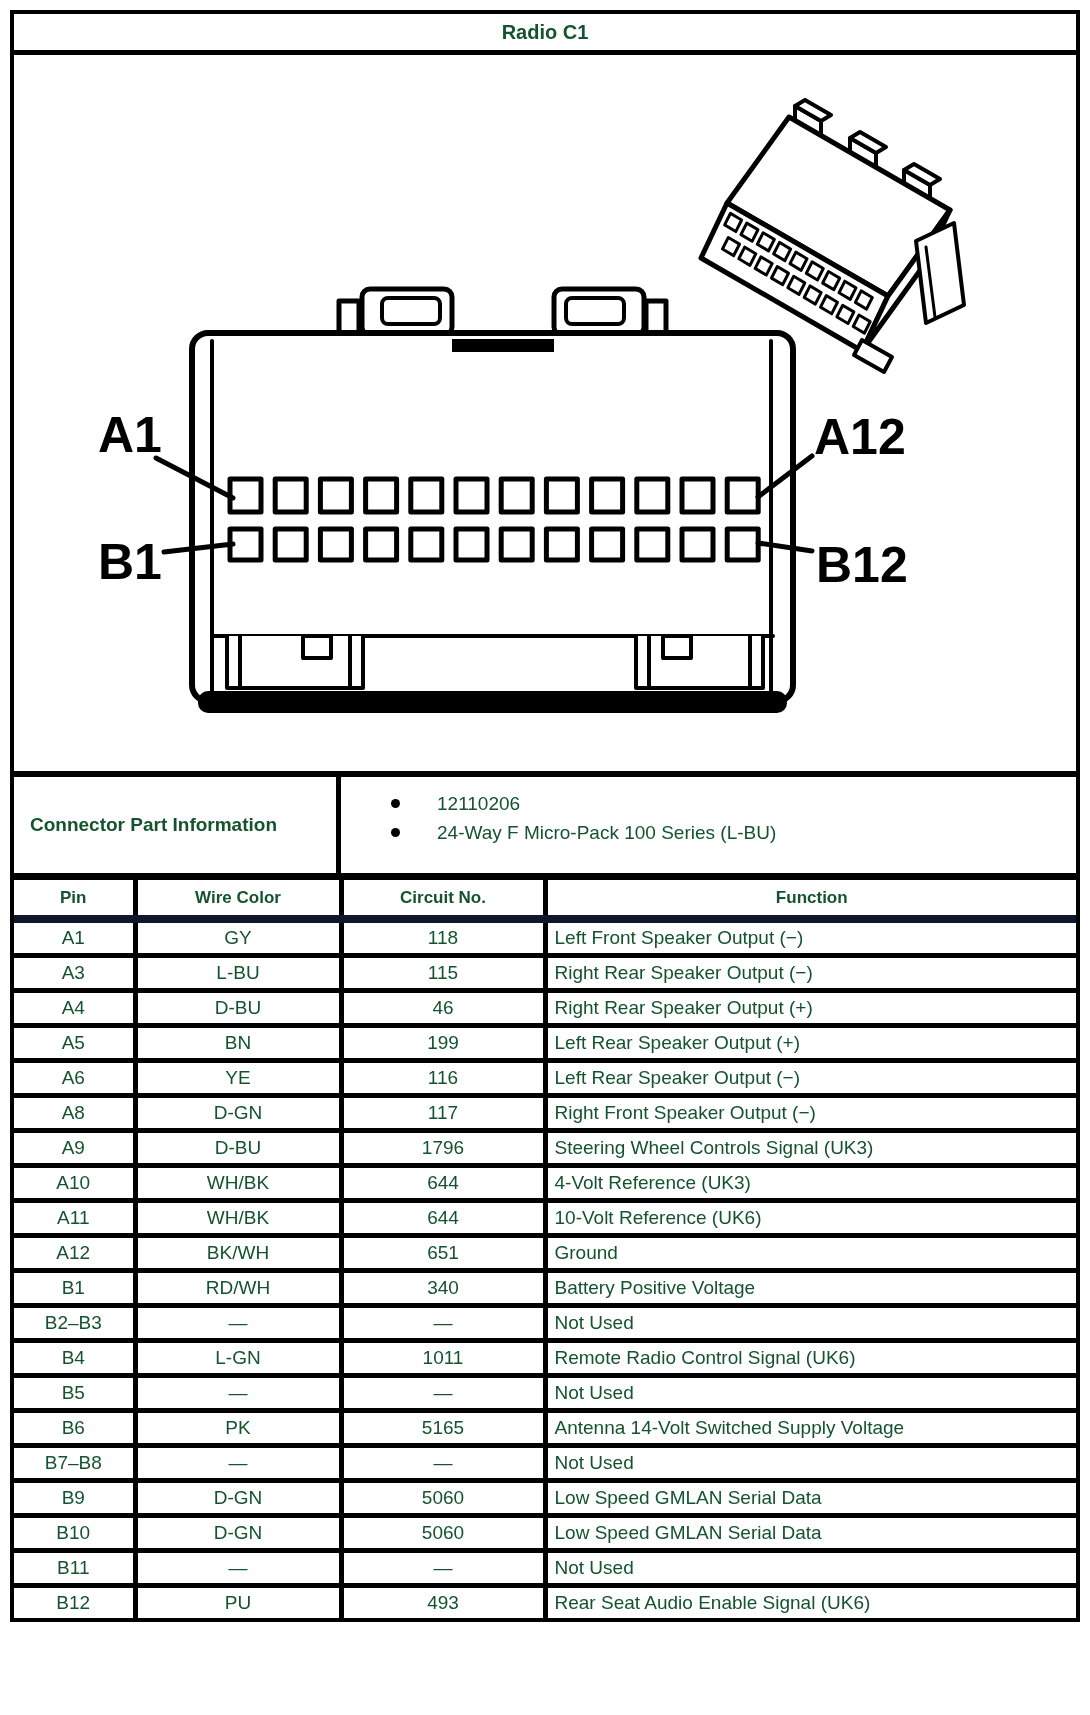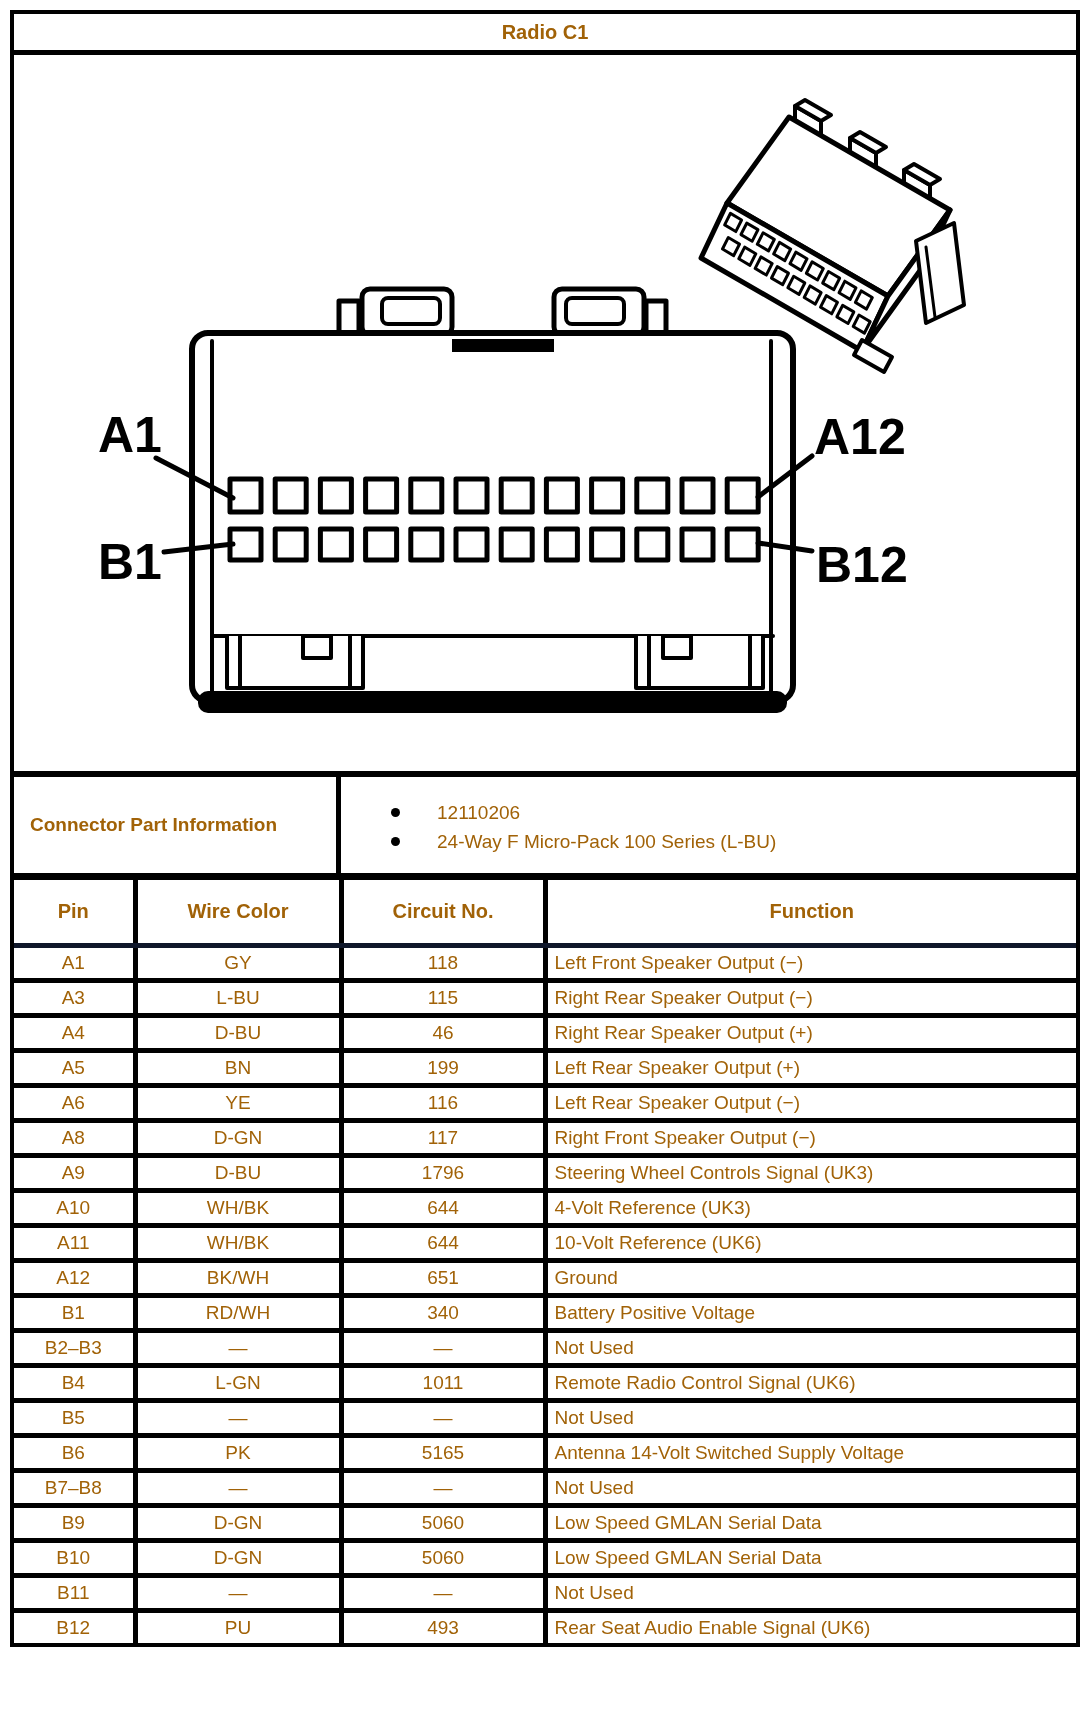--- a/index.html
+++ b/index.html
@@ -1,54 +1,54 @@
 <!DOCTYPE html>
 <html><head>
 <meta charset="utf-8">
 <style>
   html,body { margin:0; padding:0; background:#ffffff; }
   .page {
     position:relative; width:1090px; height:1715px; background:#fff;
-    font-family:"Liberation Sans","DejaVu Sans",sans-serif; color:#a16207;
+    font-family:"Liberation Sans","DejaVu Sans",sans-serif; color:#14532d;
   }
   .sheet {
     position:absolute; left:10px; top:10px; width:1062px;
     border:4px solid #000; background:#fff;
   }
   .title-row {
     height:36px; line-height:36px; border-bottom:5px solid #000;
     text-align:center; font-weight:bold; font-size:20px;
   }
   .diagram-cell { position:relative; height:716px; border-bottom:6px solid #000; background:#fff; }
   .diagram-cell svg { position:absolute; left:0; top:0; }
 
   .partinfo-row { display:flex; height:96px; border-bottom:7px solid #000; }
   .partinfo-label {
     box-sizing:border-box; width:327px; border-right:5px solid #000;
     display:flex; align-items:center; padding-left:16px;
     font-weight:bold; font-size:19px;
   }
   .partinfo-items { flex:1; }
-  .partinfo-items ul { margin:21px 0 0 0; padding:0; list-style:none; }
+  .partinfo-items ul { margin:12px 0 0 0; padding:0; list-style:none; }
   .partinfo-items li {
     position:relative; padding-left:96px; font-size:19px; line-height:29px;
   }
   .partinfo-items li::before {
     content:""; position:absolute; left:50px; top:10px;
     width:9px; height:9px; border-radius:50%; background:#000;
   }
 
   table.pin-table { border-collapse:collapse; table-layout:fixed; width:1062px; }
   table.pin-table col.c-pin { width:121px; }
   table.pin-table col.c-wire { width:206px; }
   table.pin-table col.c-circ { width:204px; }
   table.pin-table col.c-fn { width:531px; }
   table.pin-table th {
-    height:31px; border-bottom:5px solid #0f172a; border-left:5px solid #000;
-    font-size:20px; font-weight:bold; text-align:center; padding:16px;
+    height:31px; border-bottom:8px solid #0f172a; border-left:5px solid #000;
+    font-size:17px; font-weight:bold; text-align:center; padding:2px;
   }
   table.pin-table td {
     height:30px; border-bottom:5px solid #000; border-left:5px solid #000;
     font-size:19px; text-align:center; padding:0; white-space:nowrap; overflow:hidden;
   }
   table.pin-table th:first-child, table.pin-table td:first-child { border-left:none; }
   table.pin-table tr:last-child td { border-bottom:none; }
   table.pin-table td.fn { text-align:left; padding-left:7px; }
 
   text.pin-label { font-family:"Liberation Sans","DejaVu Sans",sans-serif; font-weight:bold; font-size:50px; fill:#000; }

